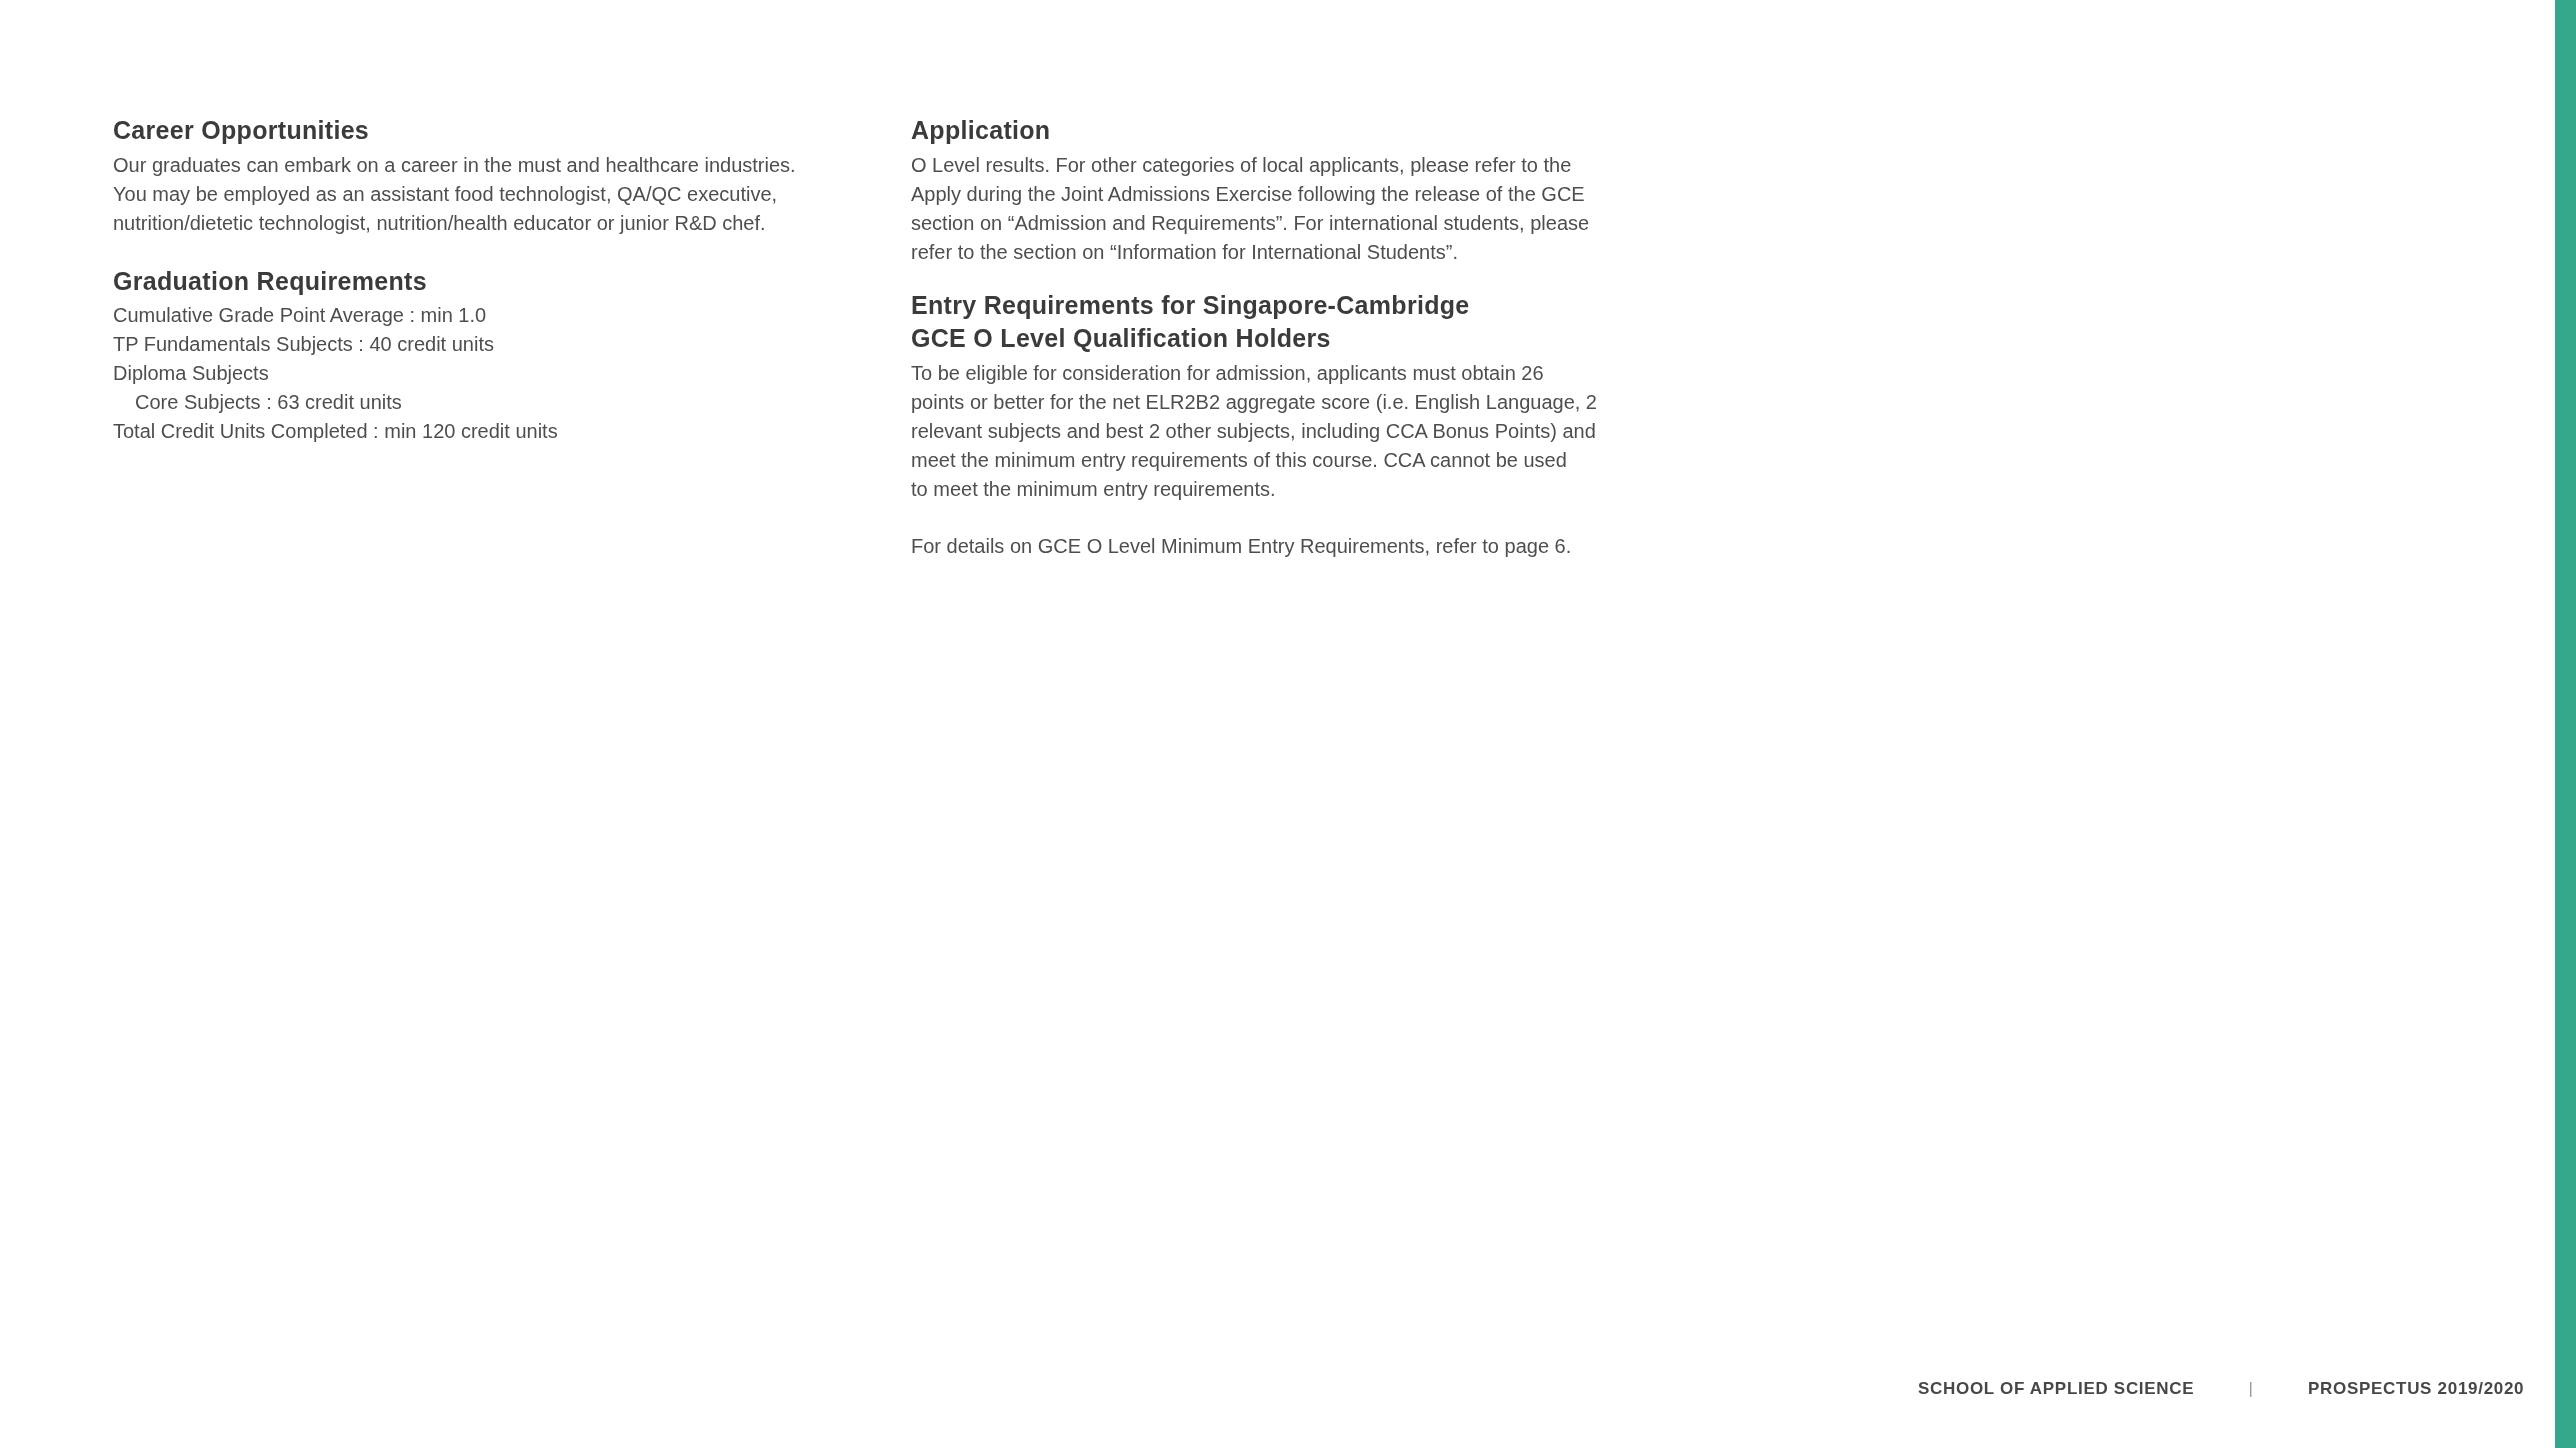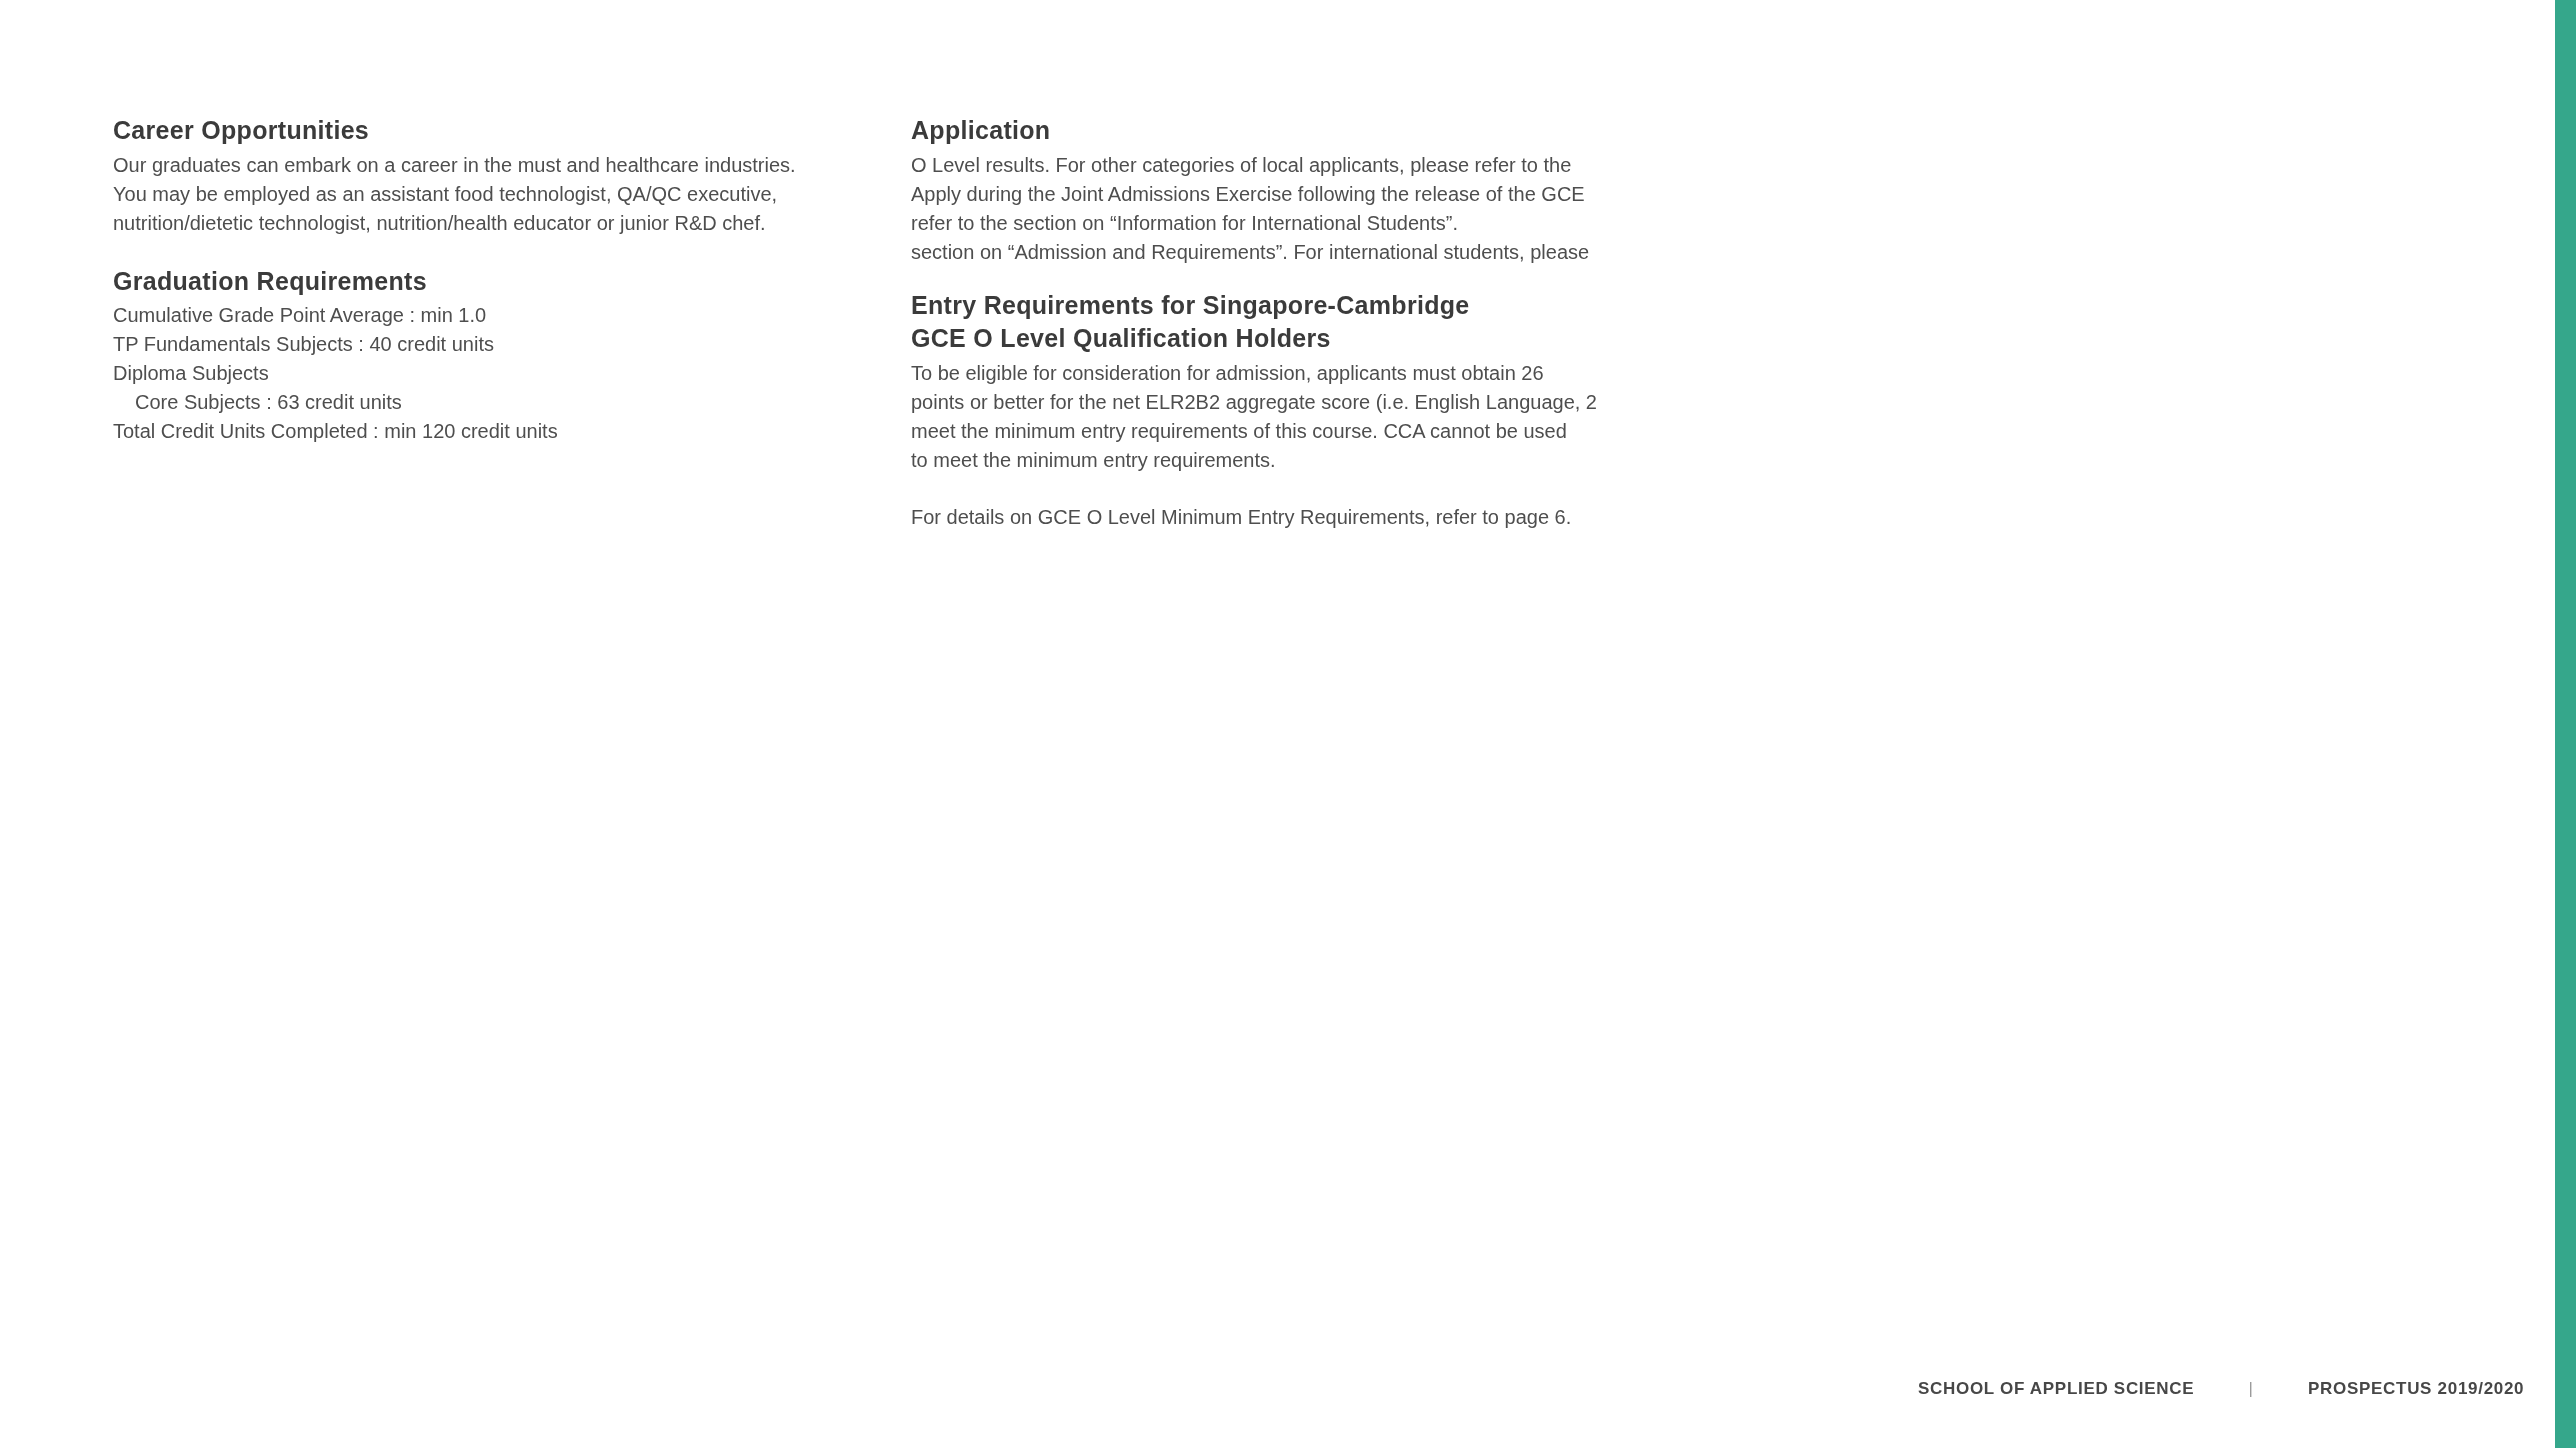--- a/index.html
+++ b/index.html
@@ -92,31 +92,32 @@
 
   </div>
 
   <div class="col col-right">
 
     <div class="section">
       <div class="section-heading">Application</div>
       <div class="body-lines">
         <div class="line">O Level results. For other categories of local applicants, please refer to the</div>
         <div class="line">Apply during the Joint Admissions Exercise following the release of the GCE</div>
+        <div class="line">section on “Admission and Requirements”. For international students, please</div>
         <div class="line">refer to the section on “Information for International Students”.</div>
-        <div class="line">section on “Admission and Requirements”. For international students, please</div>
       </div>
     </div>
 
     <div class="section section-gap-right">
       <div class="section-heading">Entry Requirements for Singapore-Cambridge</div>
       <div class="section-heading">GCE O Level Qualification Holders</div>
       <div class="body-lines">
         <div class="line">To be eligible for consideration for admission, applicants must obtain 26</div>
         <div class="line">points or better for the net ELR2B2 aggregate score (i.e. English Language, 2</div>
+        <div class="line">relevant subjects and best 2 other subjects, including CCA Bonus Points) and</div>
         <div class="line">meet the minimum entry requirements of this course. CCA cannot be used</div>
         <div class="line">to meet the minimum entry requirements.</div>
       </div>
       <div class="body-lines para-gap">
         <div class="line">For details on GCE O Level Minimum Entry Requirements, refer to page 6.</div>
       </div>
     </div>
 
   </div>
 

